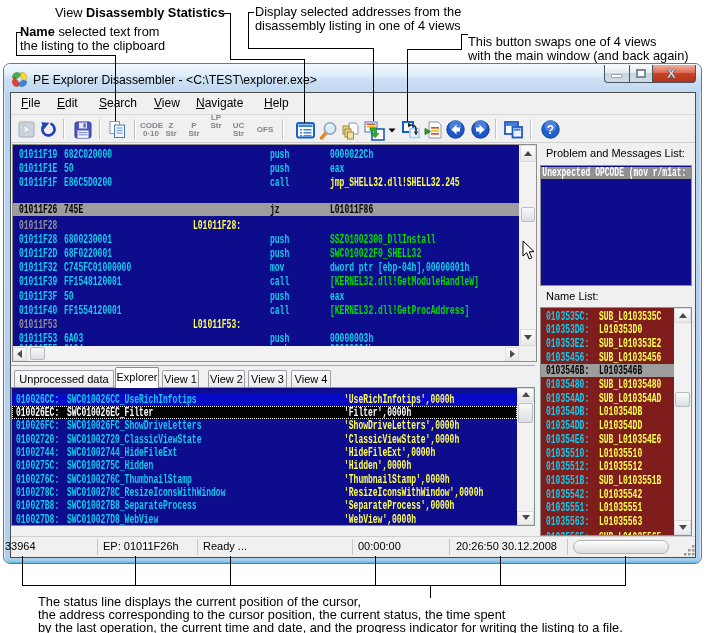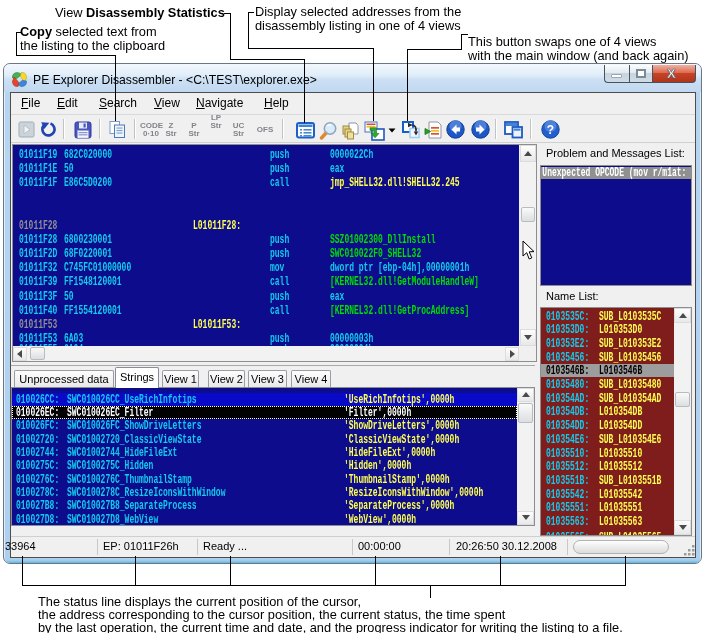--- a/index.html
+++ b/index.html
@@ -12,21 +12,21 @@
 .ann b{font-weight:bold}
 .tbt{position:absolute;font-size:8px;font-weight:bold;color:#83838b;line-height:8px;text-align:center}
 .ui{font-size:11px;color:#000;white-space:nowrap}
 .row{position:absolute;left:0;width:100%;height:14px}
 s{text-decoration:none}
 .row s{position:absolute;text-decoration:none;top:0;line-height:14px}
 </style></head>
 <body>
 
 <div class="ab ann" style="left:55px;top:6px">View <b>Disassembly Statistics</b></div>
-<div class="ab ann" style="left:20px;top:25px"><b>Copy</b> selected text from<br>the listing to the clipboard</div>
+<div class="ab ann" style="left:20px;top:25px"><b>Name</b> selected text from<br>the listing to the clipboard</div>
 <div class="ab ann" style="left:255px;top:5px">Display selected addresses from the<br>disassembly listing in one of 4 views</div>
 <div class="ab ann" style="left:468px;top:35px">This button swaps one of 4 views<br>with the main window (and back again)</div>
 
 <div class="ln" style="left:224px;top:13px;width:7px;height:1px"></div>
 <div class="ln" style="left:230px;top:13px;width:1px;height:47px"></div>
 <div class="ln" style="left:230px;top:59px;width:75px;height:1px"></div>
 <div class="ln" style="left:304px;top:59px;width:1px;height:64px"></div>
 
 <div class="ln" style="left:16px;top:32px;width:5px;height:1px"></div>
 <div class="ln" style="left:16px;top:32px;width:1px;height:24px"></div>
@@ -184,20 +184,21 @@
 <circle cx="9.5" cy="6" r="6" fill="#6090e4" fill-opacity=".7"></circle>
 <text x="9.5" y="14" font-family="Liberation Sans" font-size="12" font-weight="bold" fill="#fff" text-anchor="middle">?</text>
 </svg>
 <div class="ab" style="left:11px;top:142px;width:684px;height:1px;background:#d0d0d0"></div>
 
 <div class="ab" style="left:12px;top:144px;width:525px;height:218px;border:1px solid #8e8e8e;background:#f0f0f0"></div>
 <div class="ab" style="left:13px;top:145px;width:506px;height:201px;background:#0c0c8c;overflow:hidden" id="lst">
 <div class="row bmp" style="top:2.5px"><s class="cy" style="left:6px">01011F19</s><s class="cy" style="left:51px">682C020000</s><s class="cy" style="left:257px">push</s><s class="cy" style="left:317px">0000022Ch</s></div>
     <div class="row bmp" style="top:16.7px"><s class="cy" style="left:6px">01011F1E</s><s class="cy" style="left:51px">50</s><s class="cy" style="left:257px">push</s><s class="cy" style="left:317px">eax</s></div>
     <div class="row bmp" style="top:30.9px"><s class="cy" style="left:6px">01011F1F</s><s class="cy" style="left:51px">E86C5D0200</s><s class="cy" style="left:257px">call</s><s class="ye" style="left:317px">jmp_SHELL32.dll!SHELL32.245</s></div>
+    <div class="row bmp" style="top:57.7px;height:13px;background:#9d9d9d;color:#000;line-height:13px"><s style="left:6px">01011F26</s><s style="left:51px">745E</s><s style="left:257px">jz</s><s style="left:317px">L01011F86</s></div>
     <div class="row bmp" style="top:73.5px"><s class="gy" style="left:6px">01011F28</s><s class="ye" style="left:180px">L01011F28:</s></div>
     <div class="row bmp" style="top:87.7px"><s class="cy" style="left:6px">01011F28</s><s class="cy" style="left:51px">6800230001</s><s class="cy" style="left:257px">push</s><s class="gr" style="left:317px">SSZ01002300_DllInstall</s></div>
     <div class="row bmp" style="top:101.9px"><s class="cy" style="left:6px">01011F2D</s><s class="cy" style="left:51px">68F0220001</s><s class="cy" style="left:257px">push</s><s class="gr" style="left:317px">SWC010022F0_SHELL32</s></div>
     <div class="row bmp" style="top:116.1px"><s class="cy" style="left:6px">01011F32</s><s class="cy" style="left:51px">C745FC01000000</s><s class="cy" style="left:257px">mov</s><s class="cy" style="left:317px">dword ptr [ebp-04h],00000001h</s></div>
     <div class="row bmp" style="top:130.3px"><s class="cy" style="left:6px">01011F39</s><s class="cy" style="left:51px">FF1548120001</s><s class="cy" style="left:257px">call</s><s class="gr" style="left:317px">[KERNEL32.dll!GetModuleHandleW]</s></div>
     <div class="row bmp" style="top:144.5px"><s class="cy" style="left:6px">01011F3F</s><s class="cy" style="left:51px">50</s><s class="cy" style="left:257px">push</s><s class="cy" style="left:317px">eax</s></div>
     <div class="row bmp" style="top:158.7px"><s class="cy" style="left:6px">01011F40</s><s class="cy" style="left:51px">FF1554120001</s><s class="cy" style="left:257px">call</s><s class="gr" style="left:317px">[KERNEL32.dll!GetProcAddress]</s></div>
     <div class="row bmp" style="top:172.9px"><s class="gy" style="left:6px">01011F53</s><s class="ye" style="left:180px">L01011F53:</s></div>
     <div class="row bmp" style="top:187.1px"><s class="cy" style="left:6px">01011F53</s><s class="cy" style="left:51px">6A03</s><s class="cy" style="left:257px">push</s><s class="cy" style="left:317px">00000003h</s></div>
     <div class="row bmp" style="top:197.6px"><s class="cy" style="left:6px">01011F55</s><s class="cy" style="left:51px">6A04</s><s class="cy" style="left:257px">push</s><s class="cy" style="left:317px">00000004h</s></div>
@@ -257,21 +258,21 @@
       <path d="M0,5 L8,5 L4,0 Z" fill="#4a4a4a"></path>
     </svg>
  <div class="ab" style="left:1px;top:84px;width:15px;height:15px;background:linear-gradient(#fafafa,#dcdee0);border:1px solid #b8bcc0;border-radius:2px"></div>
  <div class="ab" style="left:0;top:212px;width:17px;height:15px;background:linear-gradient(#fdfdfd,#e8e8ea);border:1px solid #dcdcdc"></div>
  <svg class="ab" style="left:5px;top:217px" width="8" height="5">
       <path d="M0,0 L8,0 L4,5 Z" fill="#4a4a4a"></path>
     </svg>
 </div>
 <div class="ab" style="left:11px;top:365px;width:524px;height:1px;background:#a8a8a8"></div>
 <div class="ab ui" style="left:14px;top:370px;width:100px;height:18px;background:linear-gradient(#fdfdfd,#e8e8e8);border:1px solid #9a9da4;border-bottom:none;border-radius:2px 2px 0 0;text-align:center;line-height:16px">Unprocessed data</div>
-<div class="ab ui" style="left:115px;top:367px;width:44px;height:21px;background:#fff;border:1px solid #888c94;border-bottom:none;border-radius:2px 2px 0 0;text-align:center;line-height:19px;z-index:3">Strings</div>
+<div class="ab ui" style="left:115px;top:367px;width:44px;height:21px;background:#fff;border:1px solid #888c94;border-bottom:none;border-radius:2px 2px 0 0;text-align:center;line-height:19px;z-index:3">Explorer</div>
 <div class="ab ui" style="left:162px;top:370px;width:37px;height:18px;background:linear-gradient(#fdfdfd,#e8e8e8);border:1px solid #9a9da4;border-bottom:none;border-radius:2px 2px 0 0;text-align:center;line-height:16px">View 1</div>
 <div class="ab ui" style="left:208px;top:370px;width:37px;height:18px;background:linear-gradient(#fdfdfd,#e8e8e8);border:1px solid #9a9da4;border-bottom:none;border-radius:2px 2px 0 0;text-align:center;line-height:16px">View 2</div>
 <div class="ab ui" style="left:248px;top:370px;width:39px;height:18px;background:linear-gradient(#fdfdfd,#e8e8e8);border:1px solid #9a9da4;border-bottom:none;border-radius:2px 2px 0 0;text-align:center;line-height:16px">View 3</div>
 <div class="ab ui" style="left:291px;top:370px;width:40px;height:18px;background:linear-gradient(#fdfdfd,#e8e8e8);border:1px solid #9a9da4;border-bottom:none;border-radius:2px 2px 0 0;text-align:center;line-height:16px">View 4</div>
 <div class="ab" style="left:11px;top:387px;width:524px;height:139px;border:1px solid #888c94;background:#f0f0f0;z-index:2"></div>
 <div class="ab" style="left:12px;top:388px;width:505px;height:137px;background:#0c0c8c;overflow:hidden;z-index:2" id="str">
 <div class="row bmp" style="top:4.5px;height:13px;line-height:13px;background:#0909c8"><s class="cy" style="left:4px">010026CC:</s><s class="cy" style="left:55px">SWC010026CC_UseRichInfotips</s><s class="ye" style="left:332px">'UseRichInfotips',0000h</s></div>
     <div class="row bmp" style="top:17.9px;height:13px;line-height:13px;background:#000;outline:1px dotted #fff;outline-offset:-1px;color:#fff"><s style="left:4px">010026EC:</s><s style="left:55px">SWC010026EC_Filter</s><s style="left:332px">'Filter',0000h</s></div>
     <div class="row bmp" style="top:31.2px;height:13px;line-height:13px"><s class="cy" style="left:4px">010026FC:</s><s class="cy" style="left:55px">SWC010026FC_ShowDriveLetters</s><s class="ye" style="left:332px">'ShowDriveLetters',0000h</s></div>
     <div class="row bmp" style="top:44.5px;height:13px;line-height:13px"><s class="cy" style="left:4px">01002720:</s><s class="cy" style="left:55px">SWC01002720_ClassicViewState</s><s class="ye" style="left:332px">'ClassicViewState',0000h</s></div>

